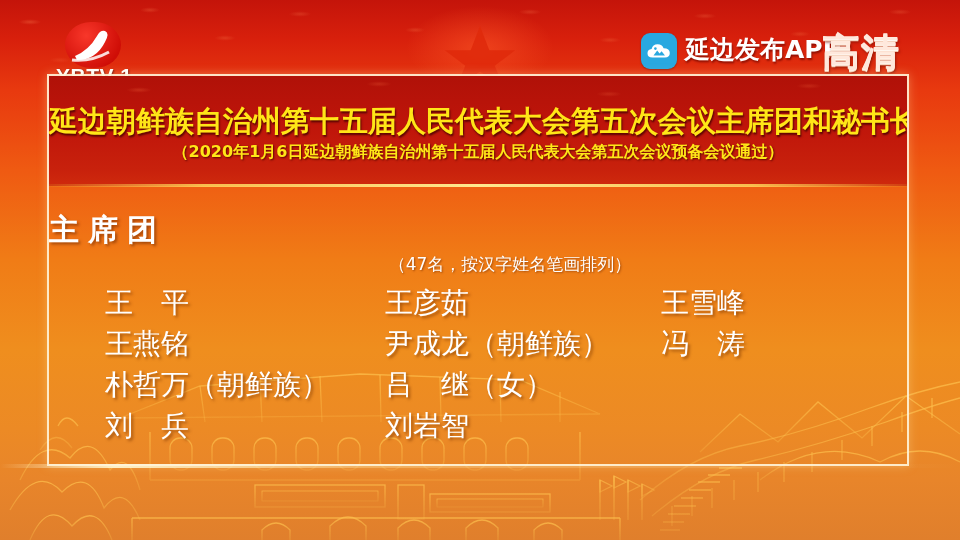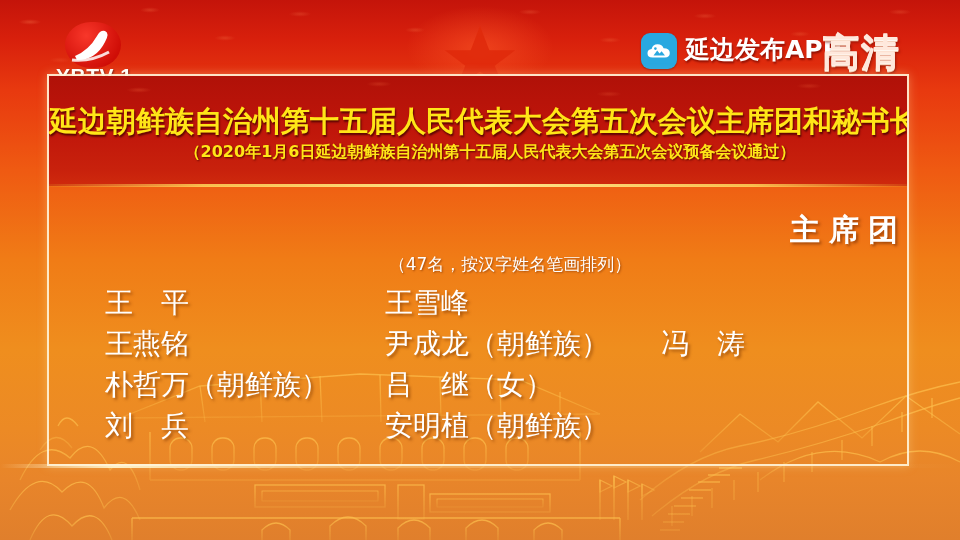--- a/index.html
+++ b/index.html
@@ -83,26 +83,26 @@
       radial-gradient(ellipse 18px 4px at 760px 10px, rgba(255,120,70,.20), rgba(255,120,70,0) 70%);}
   #panel .divider{position:absolute;left:0;top:108px;width:100%;height:3px;
     background:linear-gradient(90deg,
       rgba(220,170,40,.15) 0%, rgba(255,215,90,.85) 18%, #ffe98f 50%,
       rgba(255,215,90,.85) 82%, rgba(220,170,40,.15) 100%);}
 
   .title{position:absolute;left:0;top:26px;width:100%;text-align:center;
     font-family:"DejaVu Sans","Liberation Sans",sans-serif;
     font-size:29px;font-weight:bold;color:#ffe617;letter-spacing:0px;
     text-shadow:1px 2px 2px rgba(70,0,0,.85);white-space:nowrap;}
-  .subtitle{position:absolute;left:12px;top:66px;width:100%;text-align:center;
+  .subtitle{position:absolute;left:0;top:66px;width:100%;text-align:center;
     font-family:"DejaVu Sans","Liberation Sans",sans-serif;
     font-size:16px;font-weight:bold;color:#ffe617;
     text-shadow:1px 1px 2px rgba(70,0,0,.8);white-space:nowrap;}
 
-  .section-head{position:absolute;left:0;top:134px;width:100%;text-align:right;
+  .section-head{position:absolute;left:0;top:134px;width:100%;text-align:left;
     font-family:Liberation Serif, serif;
     font-size:30px;font-weight:bold;color:#ffffff;letter-spacing:9px;
     text-shadow:2px 2px 3px rgba(110,40,0,.6);}
   .section-note{position:absolute;left:0;top:177px;width:100%;text-align:center;
     font-family:"DejaVu Sans","Liberation Sans",sans-serif;
     font-size:17px;color:#ffffff;text-shadow:1px 1px 2px rgba(110,40,0,.6);margin-left:32px;}
 
   
   #names{position:absolute;left:56px;top:206px;width:806px;}
   .nrow{display:flex;height:41px;align-items:center;}
@@ -223,31 +223,32 @@
 
     <div class="title">延边朝鲜族自治州第十五届人民代表大会第五次会议主席团和秘书长名单</div>
     <div class="subtitle">（2020年1月6日延边朝鲜族自治州第十五届人民代表大会第五次会议预备会议通过）</div>
 
     <div class="section-head">主席团</div>
     <div class="section-note">（47名，按汉字姓名笔画排列）</div>
 
     <div id="names">
       <div class="nrow">
         <div class="ncell c1">王　平</div>
+        <div class="ncell c2">王彦茹</div>
         <div class="ncell c3">王雪峰</div>
       </div>
       <div class="nrow">
         <div class="ncell c1">王燕铭</div>
         <div class="ncell c2">尹成龙（朝鲜族）</div>
         <div class="ncell c3">冯　涛</div>
       </div>
       <div class="nrow">
         <div class="ncell c1">朴哲万（朝鲜族）</div>
         <div class="ncell c2">吕　继（女）</div>
       </div>
       <div class="nrow">
         <div class="ncell c1">刘　兵</div>
-        <div class="ncell c3">安明植（朝鲜族）</div>
+        <div class="ncell c2">刘岩智</div>
       </div>
     </div>
   </div>
 
 </div>
 
 </body></html>

